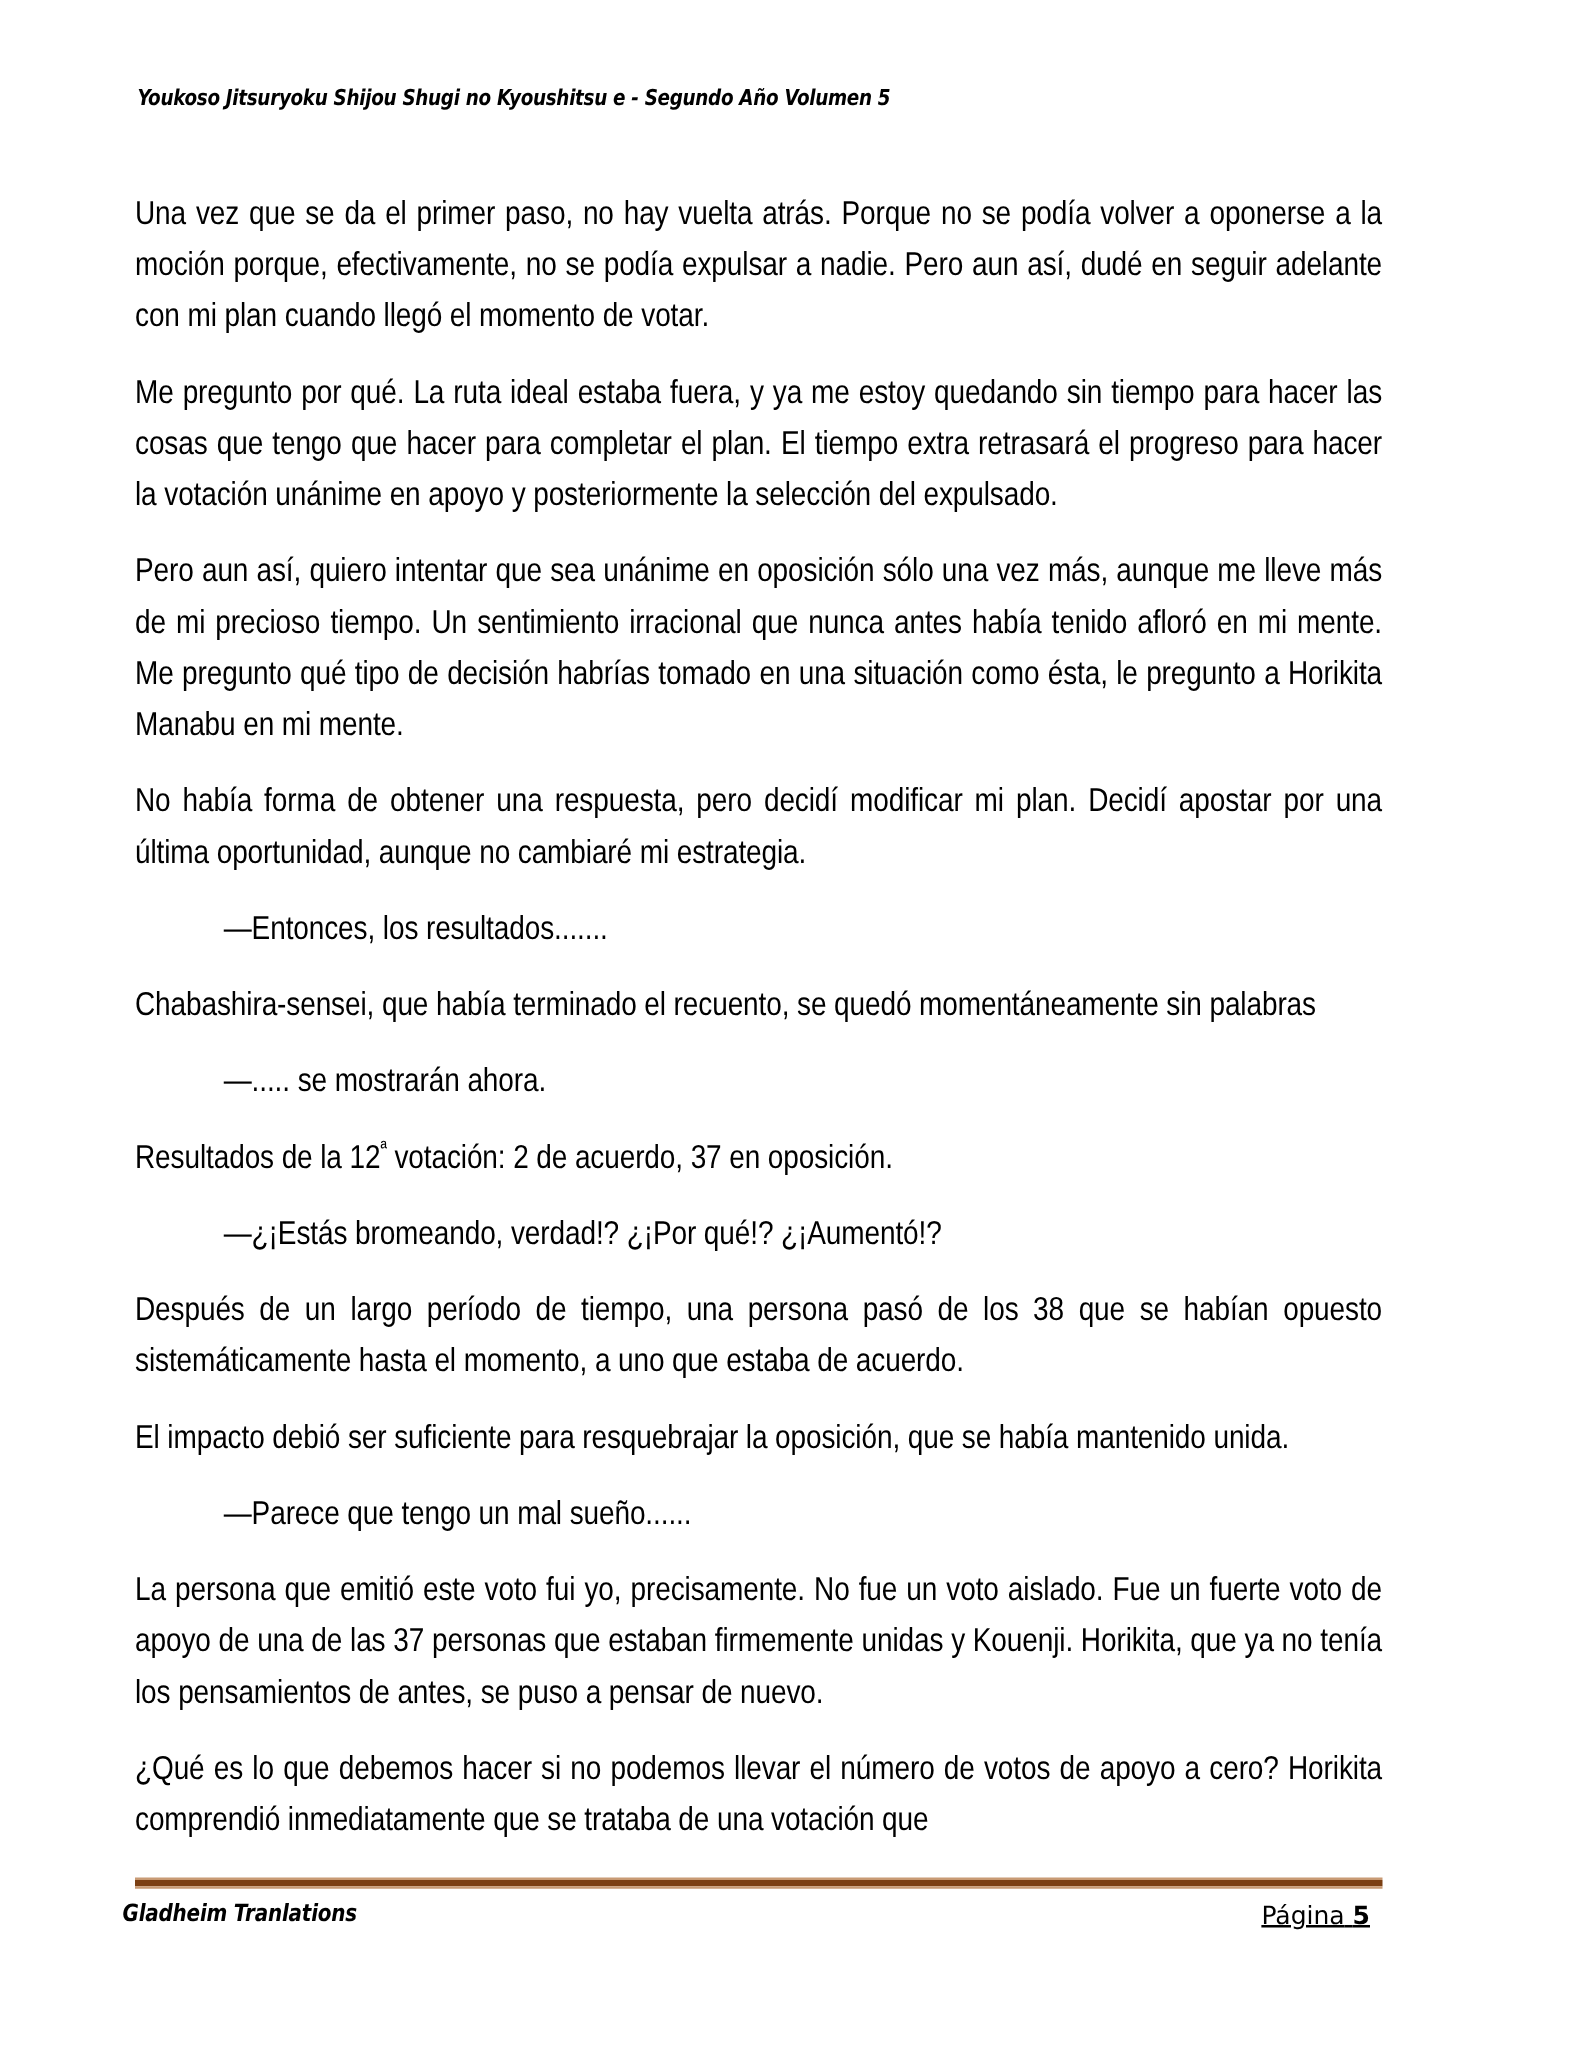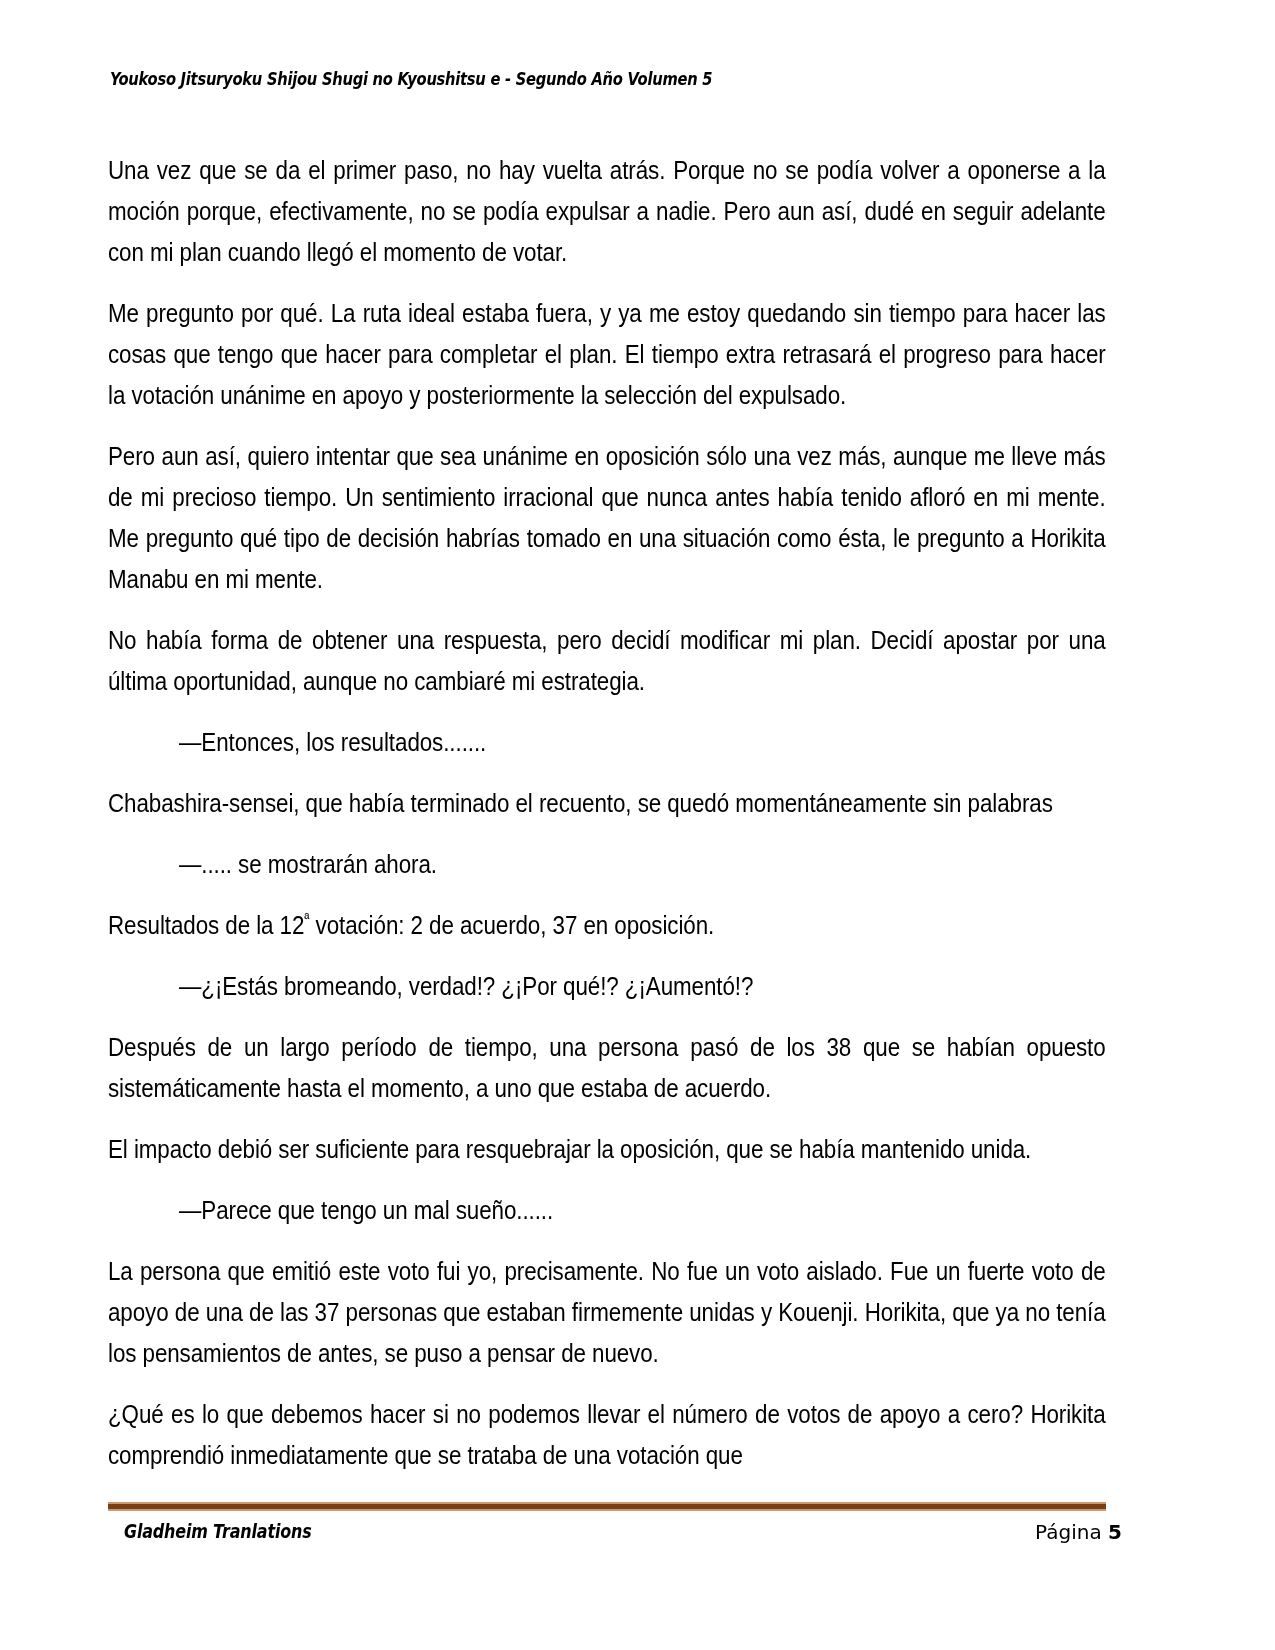--- a/index.html
+++ b/index.html
@@ -131,21 +131,21 @@
   .footer-rule .rule-bottom {
     position: absolute;
     left: 0; top: 7px;
     width: 100%;
     height: 2px;
     background: #c89a74;
   }
 
   .footer {
     position: absolute;
-    left: 124px;
+    left: 98px;
     top: 1518px;
     width: 998px;
     height: 40px;
   }
   .footer-left {
     position: absolute;
     left: 0;
     top: 0;
     font-family: "DejaVu Sans", sans-serif;
     font-size: 19px;
@@ -159,20 +159,21 @@
   }
   .footer-right {
     position: absolute;
     right: 0;
     top: 1px;
     font-family: "DejaVu Sans", sans-serif;
     font-size: 20px;
     font-weight: normal;
     white-space: nowrap;
     line-height: 26px;
+    text-decoration: underline;
   }
   .footer-right .pagenum {
     font-weight: bold;
   }
 </style>
 </head>
 <body>
 
 <div class="page">
 

